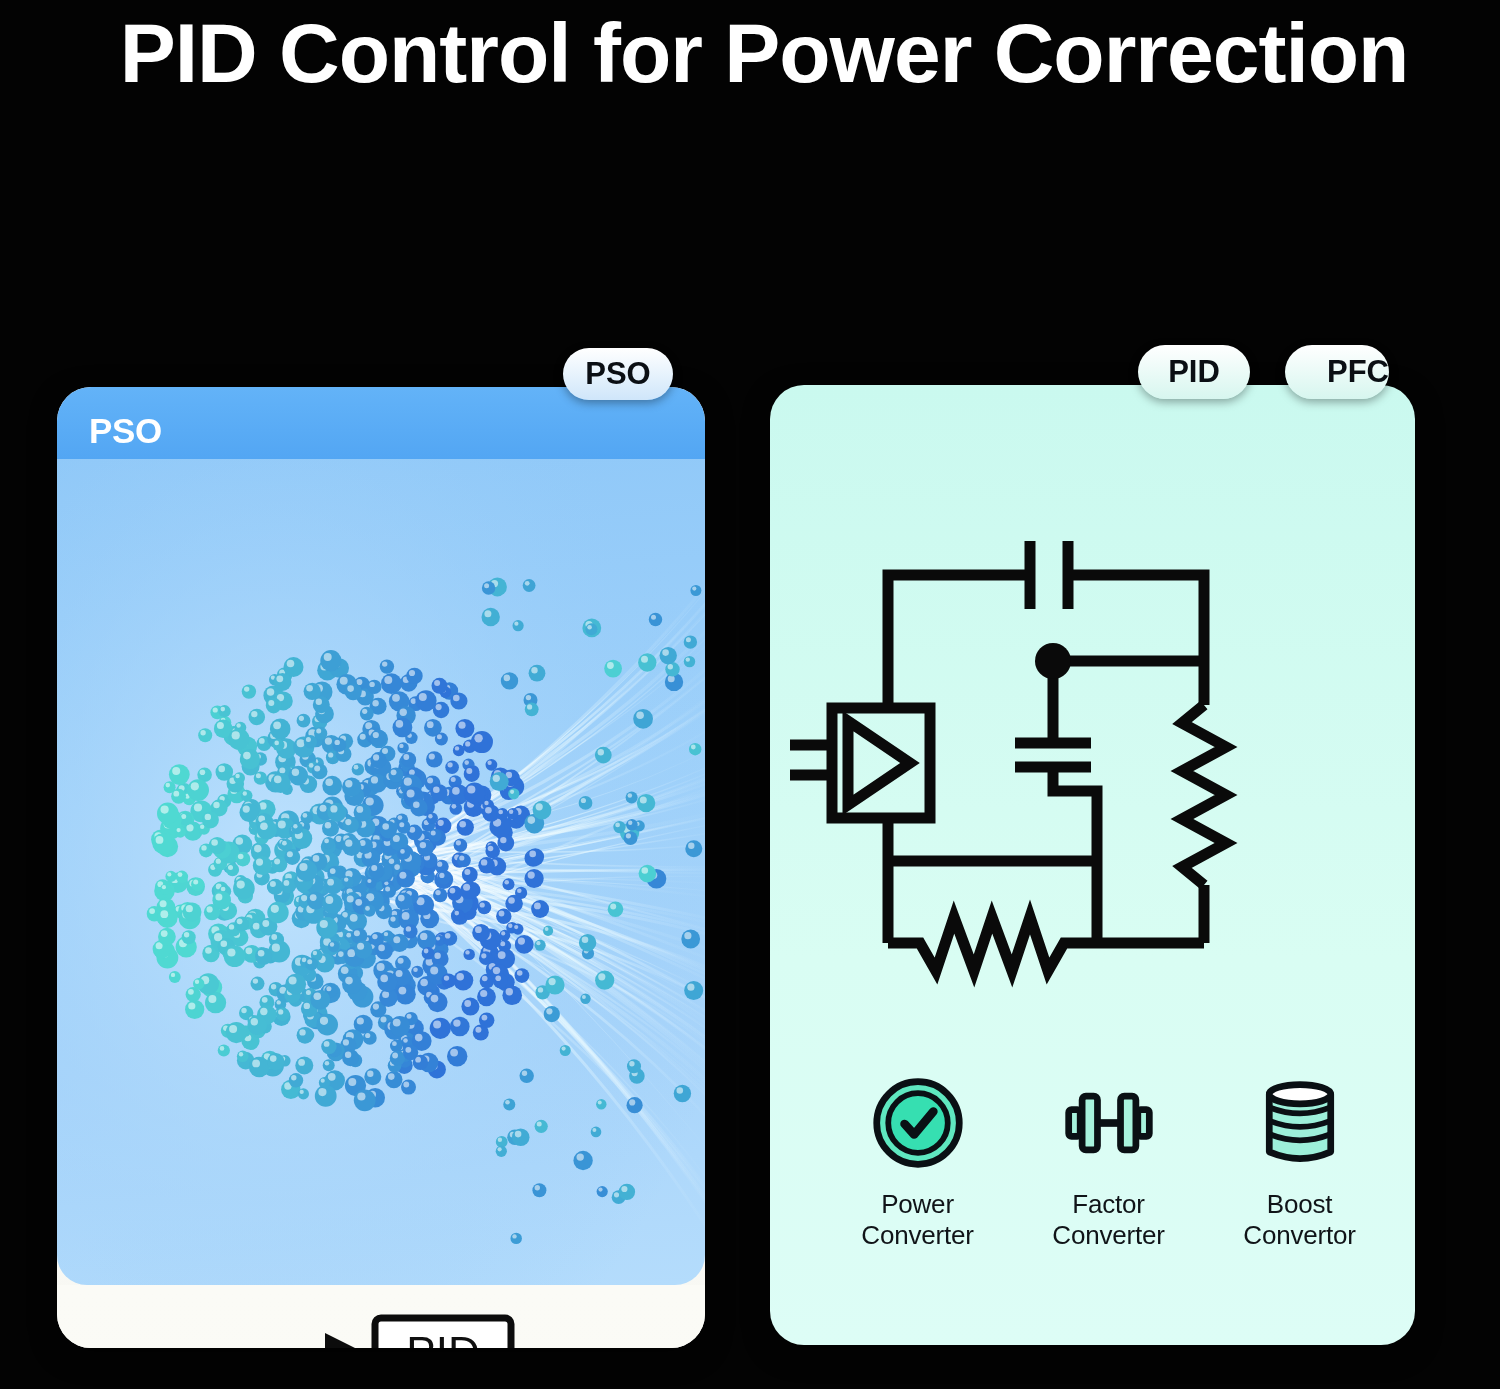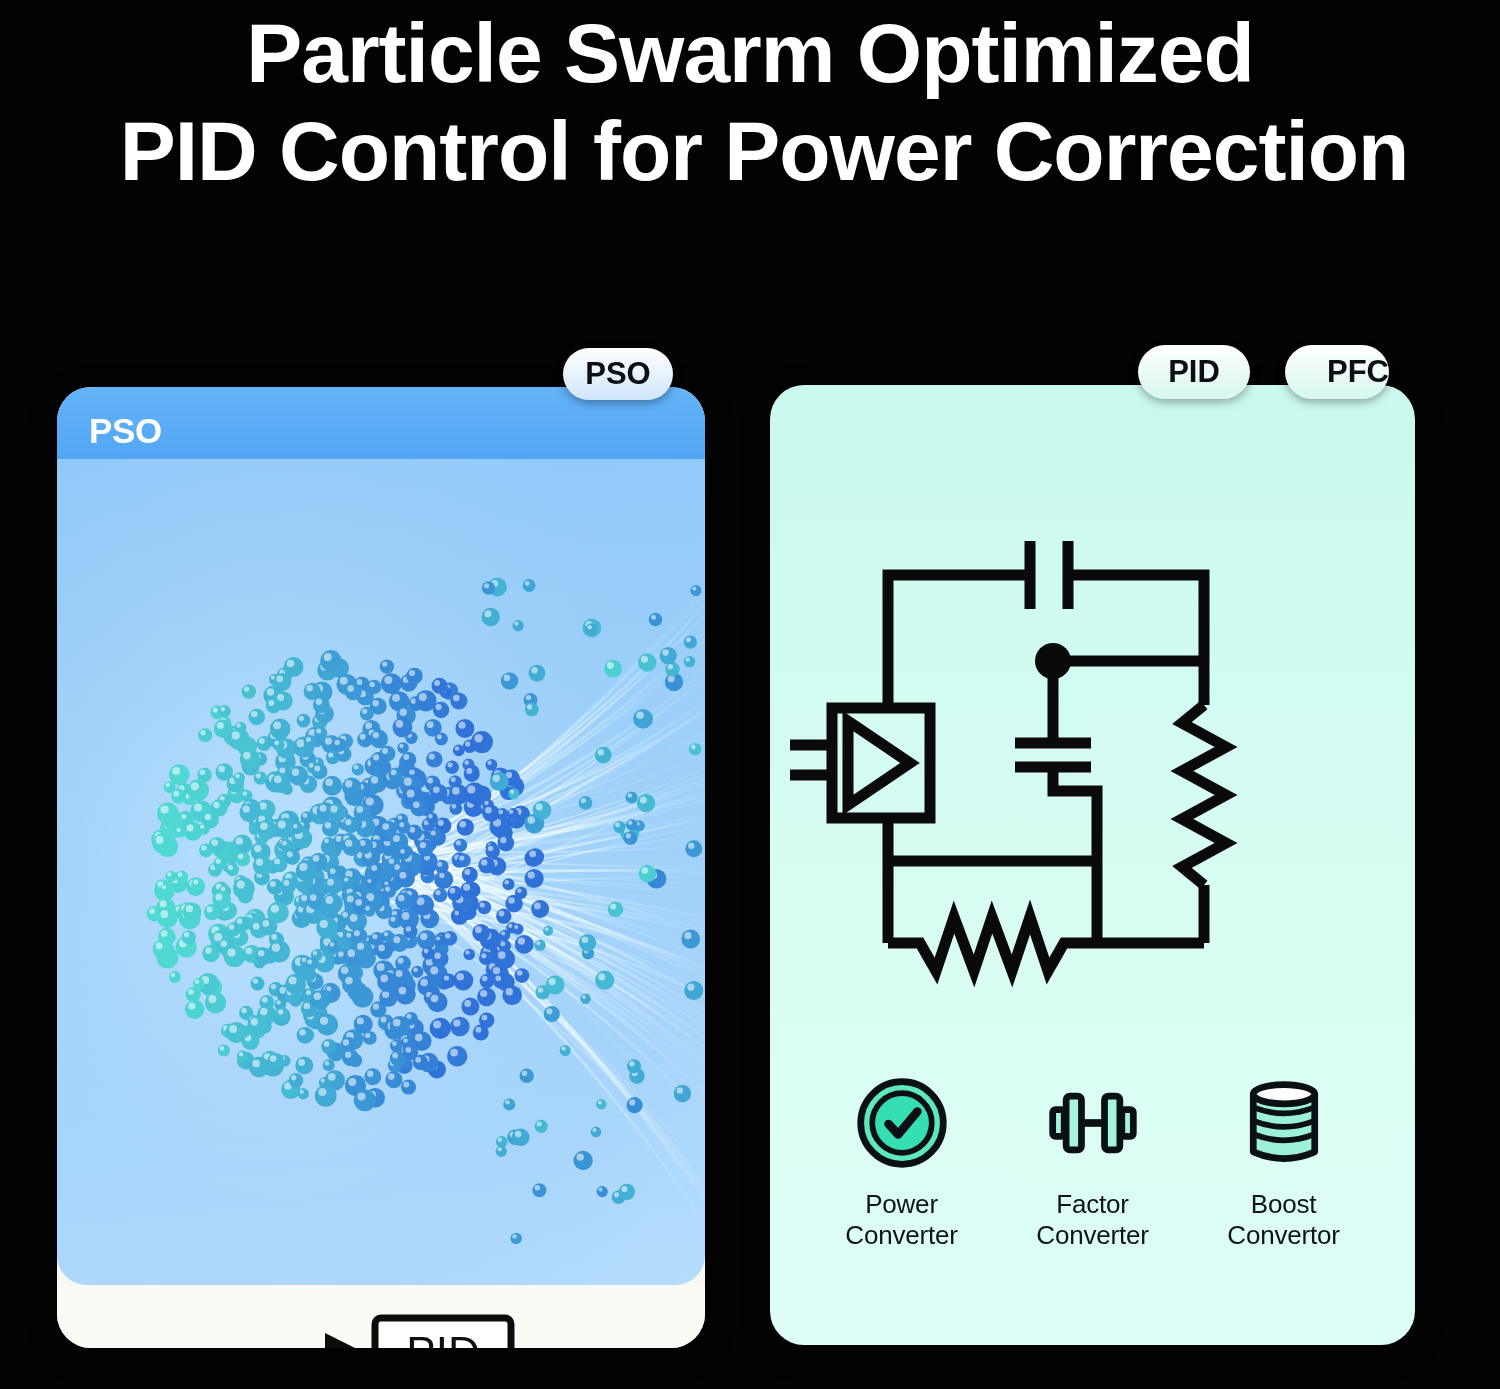--- a/index.html
+++ b/index.html
@@ -98,39 +98,38 @@
   #pso-flow-svg{display:block;width:100%;height:100%;}
 
   
   #boost-circuit-wrap{
     position:absolute;left:0;top:128px;width:645px;height:560px;
   }
   #boost-circuit-svg{display:block;width:100%;height:100%;}
 
   
   #boost-icon-row{
-    position:absolute;left:0;top:690px;width:645px;height:230px;
+    position:absolute;left:16px;top:690px;width:645px;height:230px;
     display:flex;justify-content:space-around;align-items:flex-start;
     padding:0 36px;box-sizing:border-box;
   }
   .icon-item{
     width:172px;display:flex;flex-direction:column;align-items:center;
   }
   .icon-glyph{width:96px;height:96px;display:block;}
   .icon-label{
     margin-top:18px;text-align:center;
     color:#101418;font-size:26px;line-height:31px;font-weight:normal;
     letter-spacing:-.2px;white-space:pre-line;
   }
 </style>
 </head>
 <body>
 
 <div id="title-block">
-  <span class="title-line" id="title-line-1">Particle Swarm Optimized</span>
   <span class="title-line" id="title-line-2">PID Control for Power Correction</span>
 </div>
 
 <div class="pill" id="pill-pso">
   <span>PSO</span>
 </div>
 <div class="pill" id="pill-pid">
   <span>PID</span>
 </div>
 <div class="pill" id="pill-pfc">

